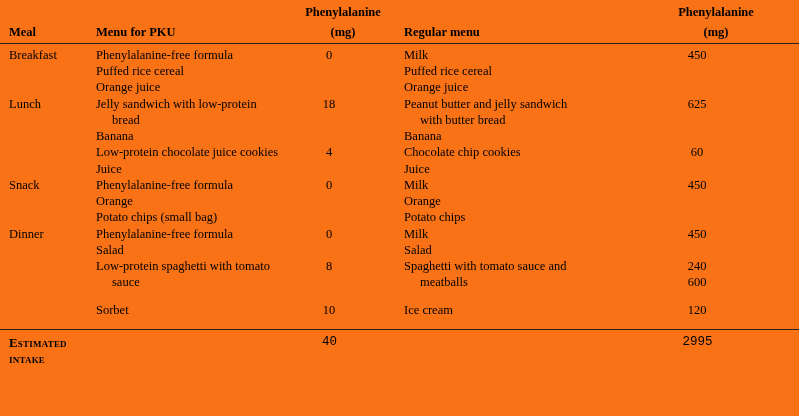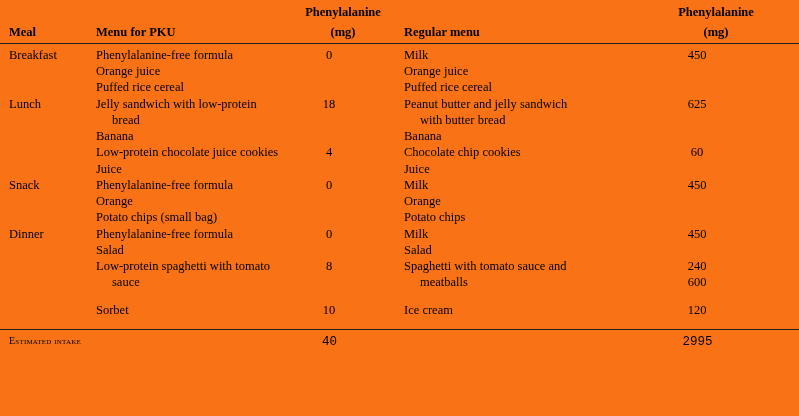--- a/index.html
+++ b/index.html
@@ -94,23 +94,23 @@
     font-size: 1px;
   }
   tfoot td {
     border-top: 1.4px solid #222;
     padding-top: 5px;
     font-size: 12.5px;
     vertical-align: top;
   }
   .small-caps {
     font-variant: small-caps;
-    font-size: 10px;
+    font-size: 13px;
     letter-spacing: 0.2px;
-    font-weight: normal;
+    font-weight: bold;
     padding-left: 9px;
   }
   tfoot td.num {
     padding-right: 28px;
     font-family: Liberation Mono, monospace;
   }
   tfoot td.num.phe2 {
     padding-right: 38px;
   }
 </style>
@@ -145,30 +145,30 @@
     <tbody>
       <tr class="first-row">
         <td class="meal">Breakfast</td>
         <td class="item">Phenylalanine-free formula</td>
         <td class="num">0</td>
         <td class="item reg">Milk</td>
         <td class="num phe2">450</td>
       </tr>
       <tr>
         <td class="meal"></td>
+        <td class="item">Puffed rice cereal</td>
+        <td class="num"></td>
+        <td class="item reg">Puffed rice cereal</td>
+        <td class="num phe2"></td>
+      </tr>
+      <tr>
+        <td class="meal"></td>
         <td class="item">Orange juice</td>
         <td class="num"></td>
         <td class="item reg">Orange juice</td>
-        <td class="num phe2"></td>
-      </tr>
-      <tr>
-        <td class="meal"></td>
-        <td class="item">Puffed rice cereal</td>
-        <td class="num"></td>
-        <td class="item reg">Puffed rice cereal</td>
         <td class="num phe2"></td>
       </tr>
       <tr>
         <td class="meal">Lunch</td>
         <td class="item">
           <span>Jelly sandwich with low-protein</span>
           <span class="indent">bread</span>
         </td>
         <td class="num">18</td>
         <td class="item reg">

